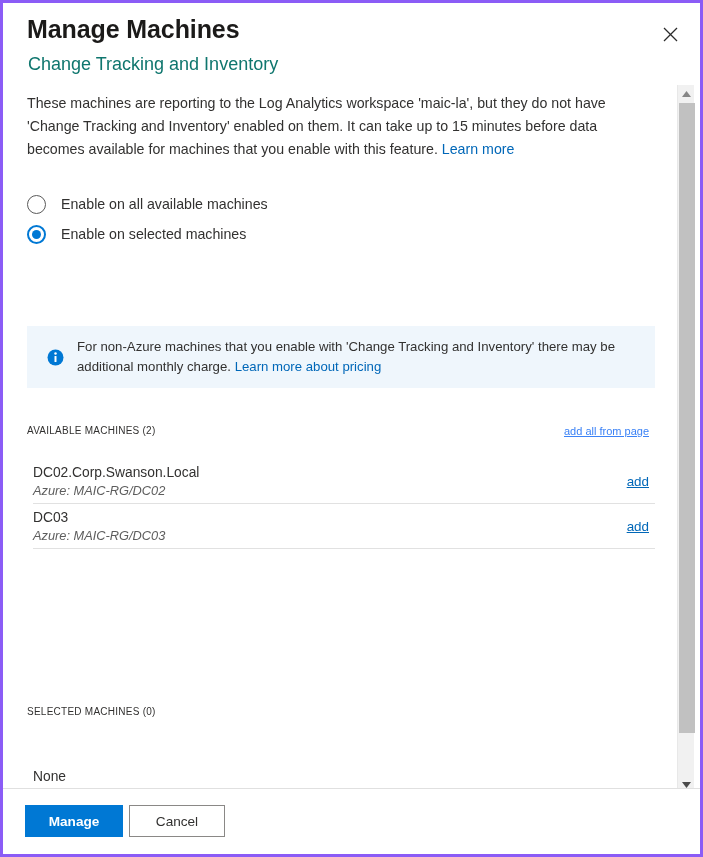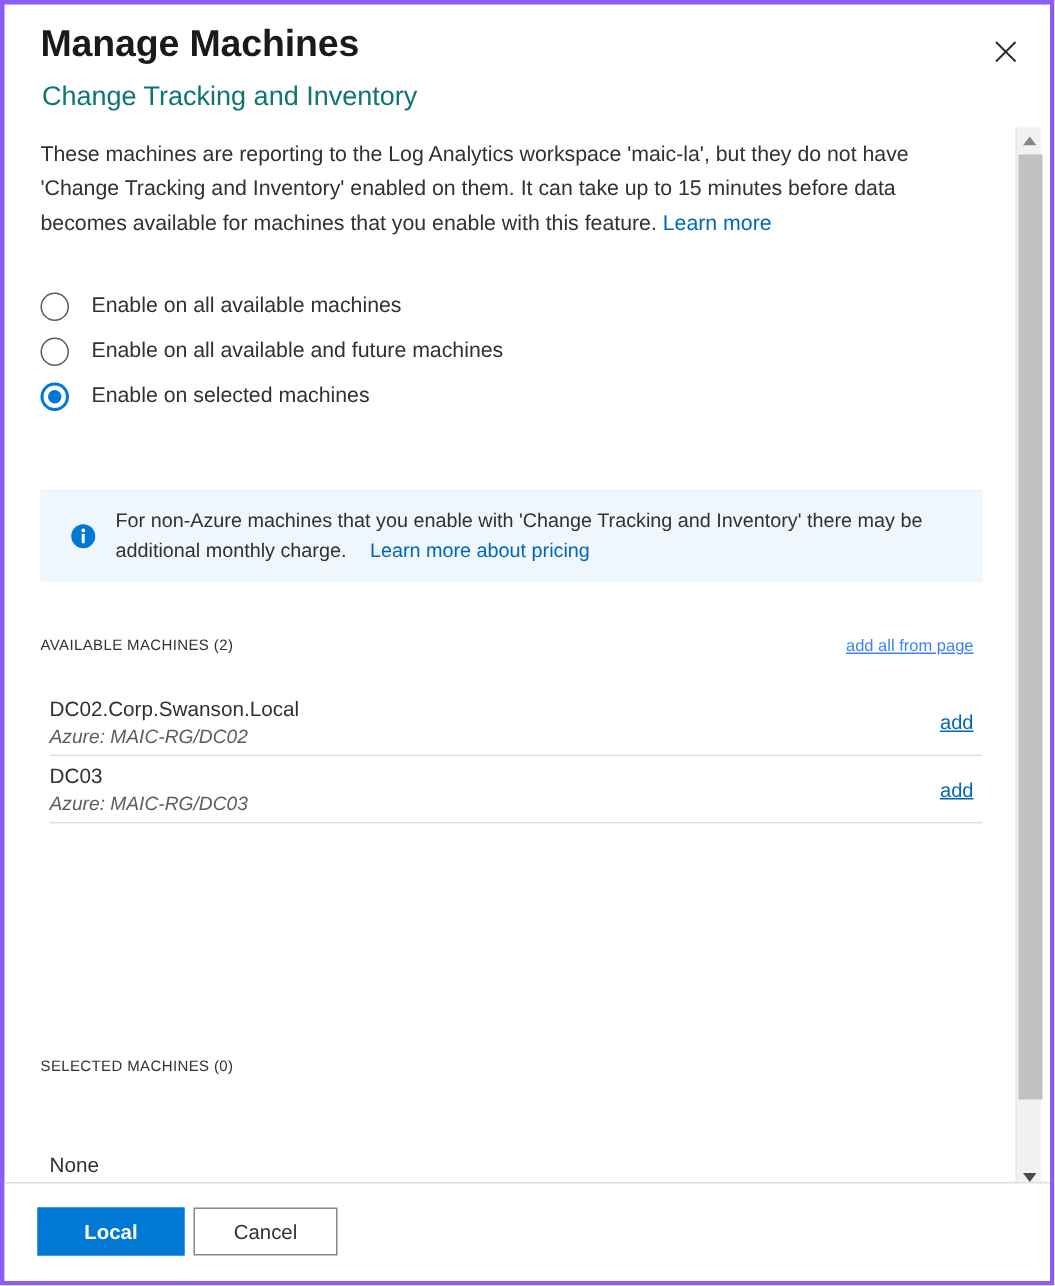--- a/index.html
+++ b/index.html
@@ -155,21 +155,21 @@
     width: 17px;
     height: 17px;
   }
   .info-icon svg { display: block; }
   .info-text {
     font-size: 13.2px;
     line-height: 20px;
     color: #323130;
     padding-right: 16px;
   }
-  .info-text a.link { color: #0067b8; margin-left: 12px; }
+  .info-text a.link { color: #0067b8; }
 
   
   .section-head {
     position: absolute;
     left: 24px;
     width: 628px;
     height: 22px;
   }
   .section-title {
     position: absolute;
@@ -343,24 +343,20 @@
 
     <div class="desc">
       <span>These machines are reporting to the Log Analytics workspace 'maic-la', but they do not have 'Change Tracking and Inventory' enabled on them. It can take up to 15 minutes before data becomes available for machines that you enable with this feature.</span>
       <a class="link" href="#">Learn more</a>
     </div>
 
     <div class="radio-group">
       <div class="radio-row">
         <span class="radio-mark"></span>
         <span class="radio-label">Enable on all available machines</span>
-      </div>
-      <div class="radio-row">
-        <span class="radio-mark"></span>
-        <span class="radio-label">Enable on all available and future machines</span>
       </div>
       <div class="radio-row selected">
         <span class="radio-mark"></span>
         <span class="radio-label">Enable on selected machines</span>
       </div>
     </div>
 
     <div class="info-banner">
       <span class="info-icon">
         <svg width="17" height="17" viewBox="0 0 17 17">
@@ -419,17 +415,17 @@
     <div class="sb-arrow down">
       <span>
         <svg width="9" height="6" viewBox="0 0 9 6">
           <polygon points="0,0 9,0 4.5,6" fill="#4a4a4a"></polygon>
         </svg>
       </span>
     </div>
   </div>
 
   <div class="footer">
-    <button class="btn btn-primary">Local</button>
+    <button class="btn btn-primary">Manage</button>
     <button class="btn btn-secondary">Cancel</button>
   </div>
 
 </div>
 
 </body></html>

